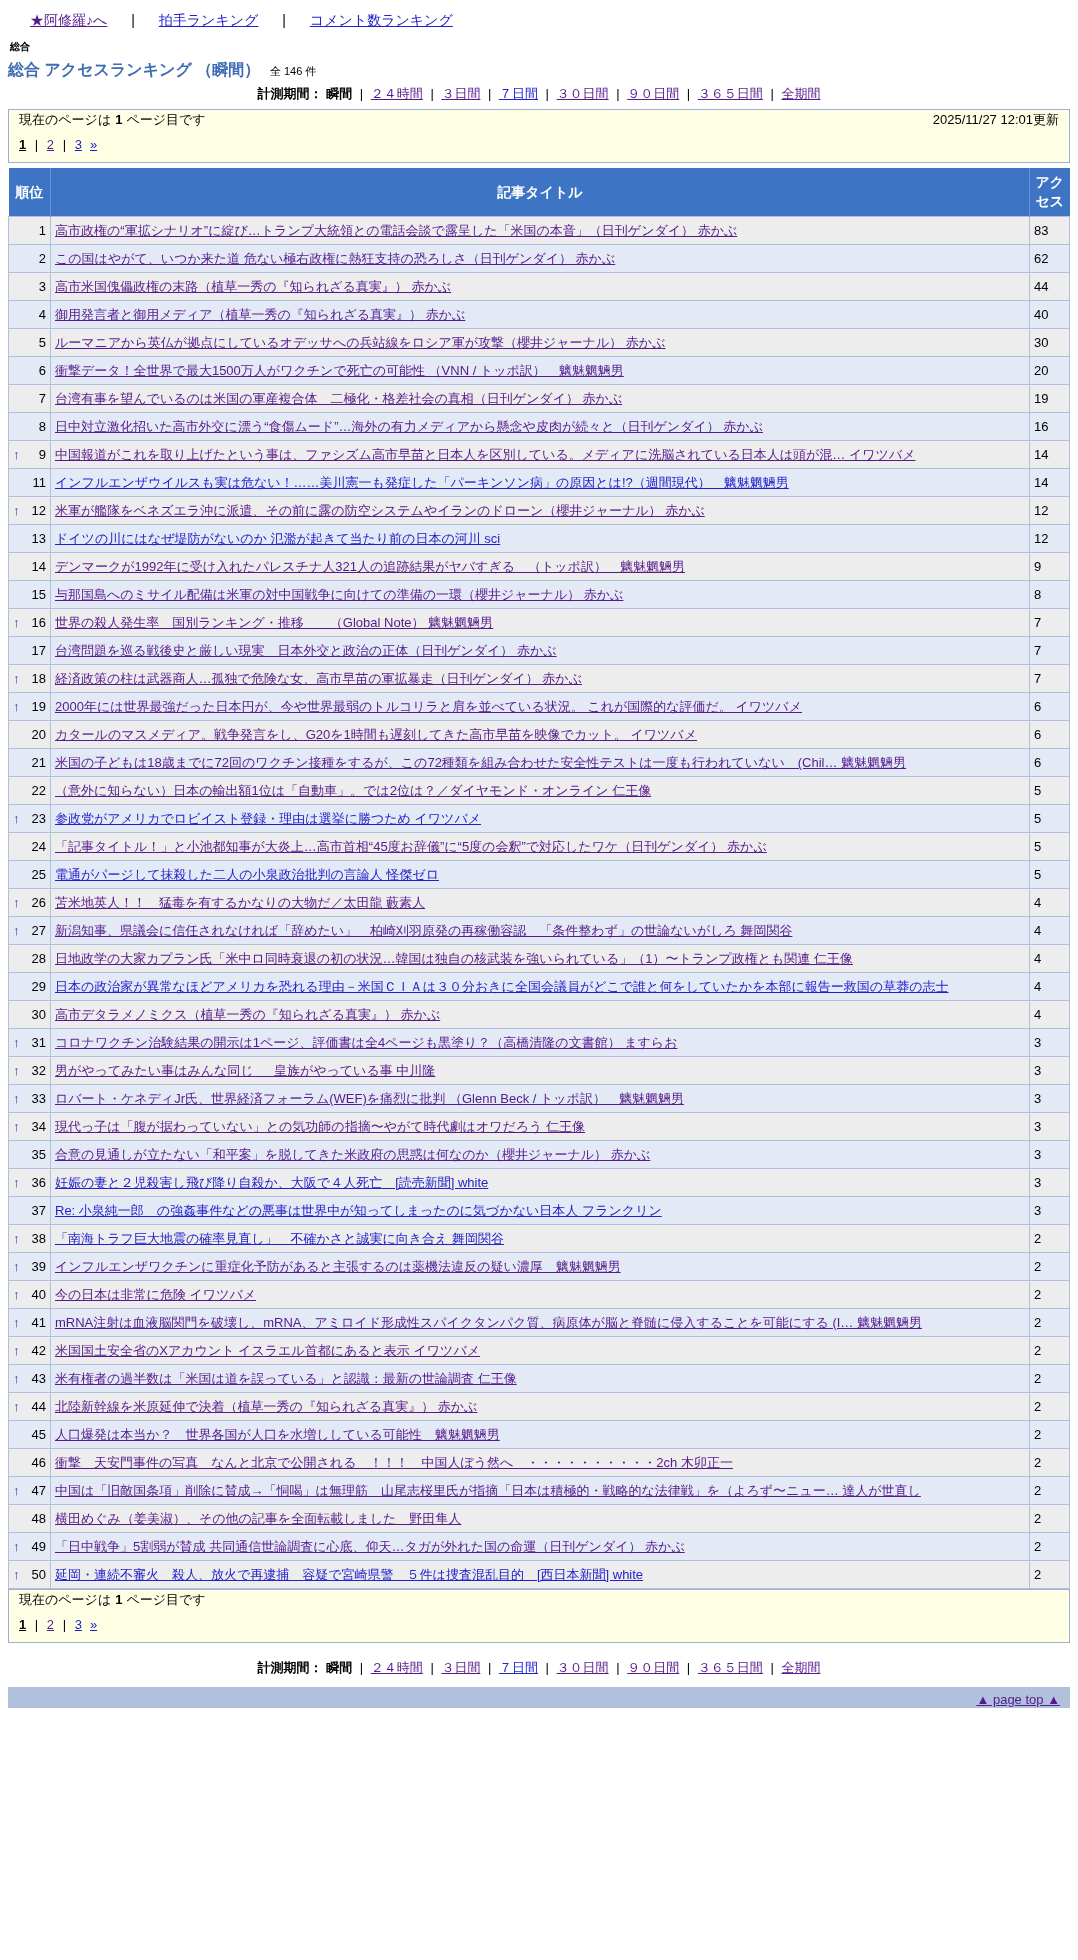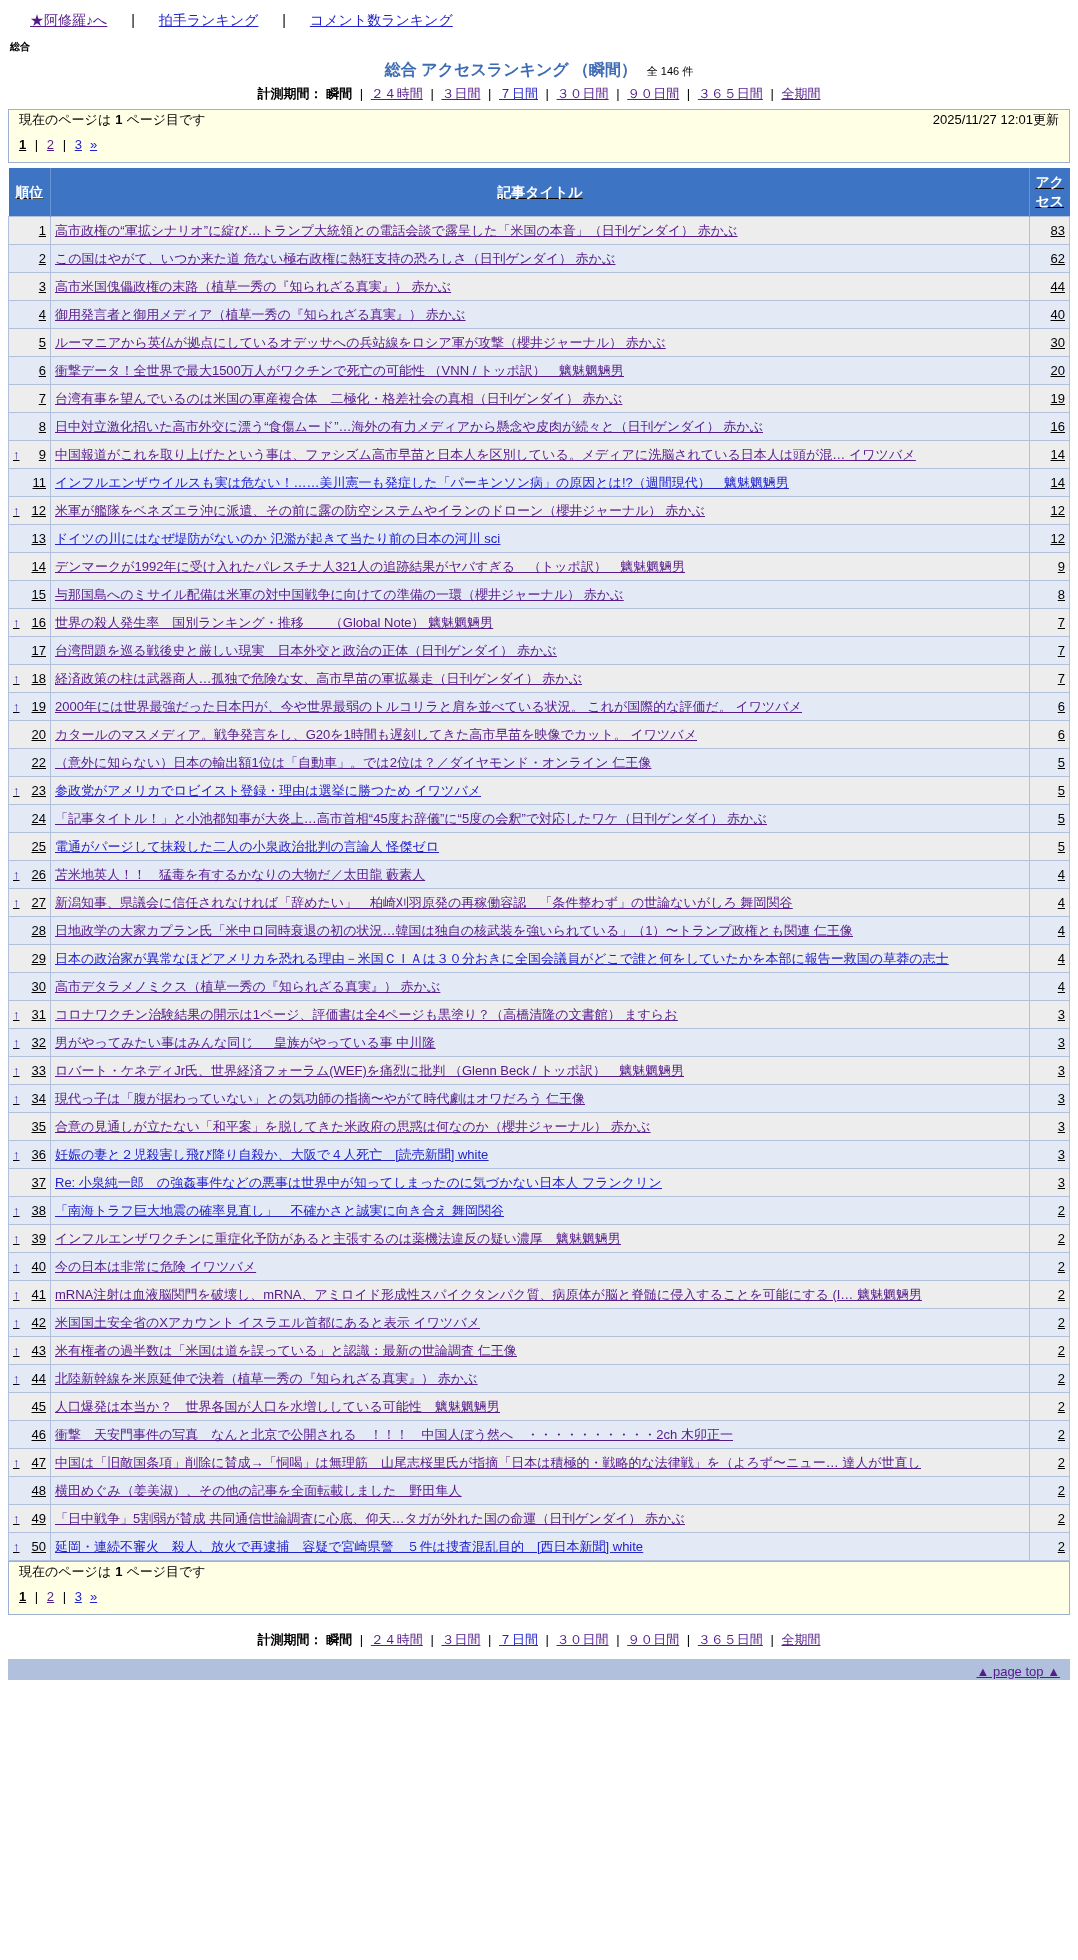--- a/index.html
+++ b/index.html
@@ -20,57 +20,57 @@
   a{cursor:pointer;text-decoration:underline;}
   a.v{color:var(--link-visited);}
   a.nv{color:var(--link-blue);}
   .sep{color:#000;}
   
   .topnav{font-size:14px;margin:4px 0 10px 2px;}
   .topnav a{margin:0 20px;font-family:Liberation Serif, serif;}
   
   .section-label{font-size:10px;font-weight:bold;margin:0 0 6px 2px;}
   
-  .page-title{text-align:center;margin:4px 0 2px;}
+  .page-title{margin:4px 0 2px;}
   .title-main{font-weight:bold;font-size:16px;color:var(--title-color);}
   .title-total{font-size:11px;color:#000;margin-left:6px;}
   
   .period-bar{text-align:center;font-size:13px;margin:4px 0 6px;}
   .period-bar .plabel,.period-bar .pcur{font-weight:bold;}
   .period-bar .sep{margin:0 4px;}
   .period-bar.bottom{margin:16px 0 10px;}
   
   .info-box{background:var(--info-bg);border:1px solid var(--info-border);padding:0 10px 8px;font-size:13px;}
   .info-line{overflow:hidden;line-height:20px;}
   .info-line .pg{font-weight:bold;margin:0 4px;}
   .info-line .updated{float:right;}
   .pagination{margin-top:6px;line-height:18px;}
   .pagination .cur{font-weight:bold;text-decoration:underline;}
   .pagination .sep{margin:0 5px;}
   .pagination .gap{display:inline-block;width:8px;}
   
-  table.rank{width:100%;border-collapse:collapse;margin-top:5px;table-layout:fixed;text-decoration:underline;}
+  table.rank{width:100%;border-collapse:collapse;margin-top:5px;table-layout:fixed;}
   table.rank th{
     background:var(--header-bg);color:var(--header-text);font-weight:bold;font-size:14px;
     padding:5px 3px;word-break:break-all;line-height:19px;
   }
   th.h-rank{width:42px;border-right:1px solid #6a93d2;}
   th.h-access{width:40px;border-left:1px solid #6a93d2;}
   table.rank td{
     border:1px solid var(--row-border);
     padding:4px 4px;font-size:13px;line-height:19px;vertical-align:middle;
   }
   table.rank tr:nth-child(odd) td{background:var(--row-odd-bg);}
   table.rank tr:nth-child(even) td{background:var(--row-even-bg);}
   td.c-rank{padding:4px 5px 4px 3px;}
   .rank-inner{display:flex;align-items:center;justify-content:flex-end;}
   .rank-inner .arrow{color:var(--arrow-color);font-weight:bold;margin-right:auto;font-size:13px;}
   .rank-inner .num{text-align:right;}
   td.c-title a{text-decoration:underline;}
-  td.c-access{text-align:right;}
+  td.c-access{text-align:left;}
   
   .footer-bar{
     background:var(--footer-bar-bg);height:21px;line-height:26px;
     text-align:right;padding-right:10px;margin-top:10px;font-size:13px;
   }
 </style>
 </head>
 <body>
 
 <div class="topnav" id="topnav"><a class="v" href="#">★阿修羅♪へ</a><span class="sep"> | </span><a class="nv" href="#">拍手ランキング</a><span class="sep"> | </span><a class="nv" href="#">コメント数ランキング</a></div>
@@ -273,20 +273,29 @@
           <div class="rank-inner">
             <span class="num">20</span>
           </div>
         </td>
         <td class="c-title"><a class="v" href="#">カタールのマスメディア。戦争発言をし、G20を1時間も遅刻してきた高市早苗を映像でカット。 イワツバメ</a></td>
         <td class="c-access">6</td>
       </tr>
       <tr>
         <td class="c-rank">
           <div class="rank-inner">
+            <span class="num">21</span>
+          </div>
+        </td>
+        <td class="c-title"><a class="v" href="#">米国の子どもは18歳までに72回のワクチン接種をするが、この72種類を組み合わせた安全性テストは一度も行われていない　(Chil… 魑魅魍魎男</a></td>
+        <td class="c-access">6</td>
+      </tr>
+      <tr>
+        <td class="c-rank">
+          <div class="rank-inner">
             <span class="num">22</span>
           </div>
         </td>
         <td class="c-title"><a class="v" href="#">（意外に知らない）日本の輸出額1位は「自動車」。では2位は？／ダイヤモンド・オンライン 仁王像</a></td>
         <td class="c-access">5</td>
       </tr>
       <tr>
         <td class="c-rank">
           <div class="rank-inner">
             <span class="arrow">↑</span>

